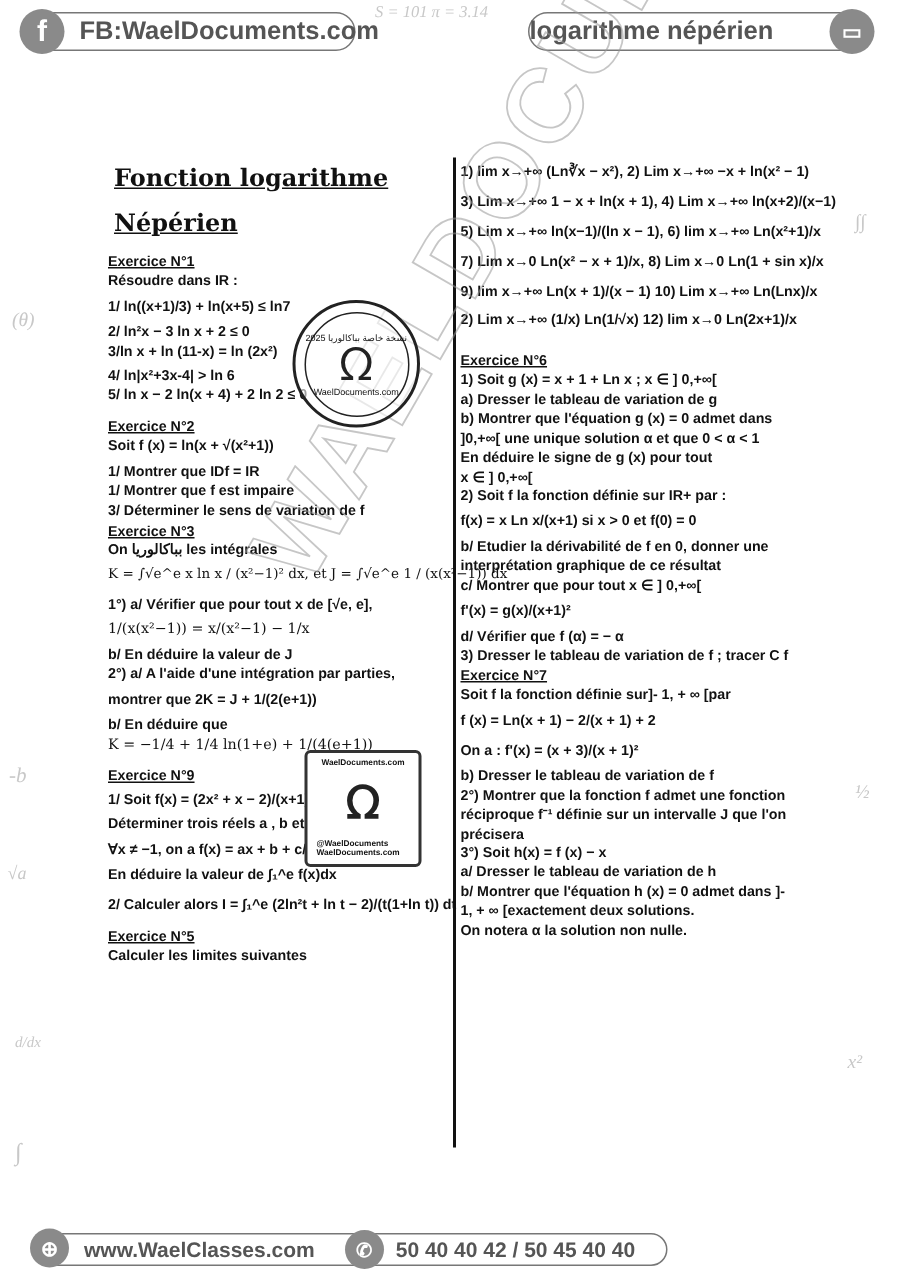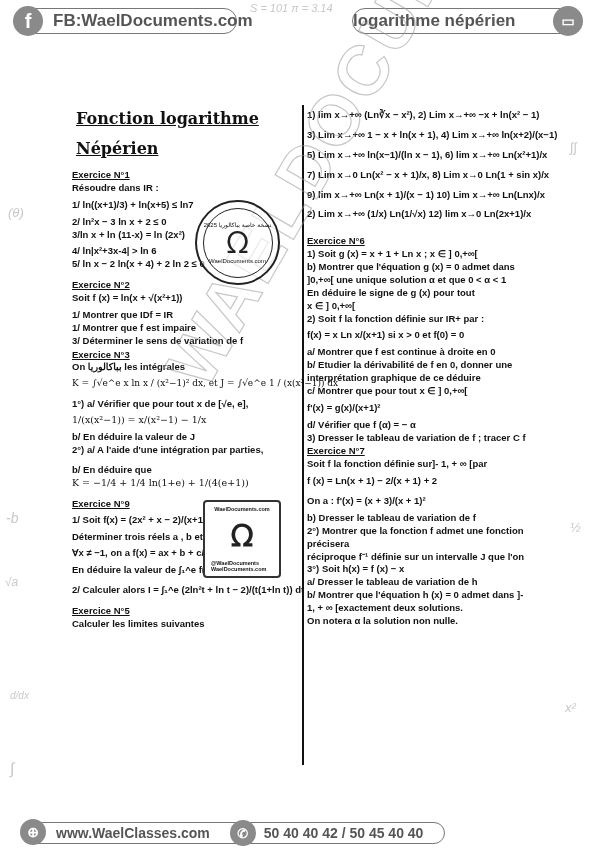--- a/index.html
+++ b/index.html
@@ -1,20 +1,20 @@
 <!DOCTYPE html>
 <html><head>
   <meta charset="utf-8">
   <style>
     * { box-sizing: border-box; margin: 0; padding: 0; }
     html, body { width: 600px; height: 850px; overflow: hidden; background: #ffffff; }
     body { position: relative; font-family: "Liberation Sans", sans-serif; color: #111; }
 
     
-    .bg-scribble { position: absolute; font-family: Liberation Sans, sans-serif; color: #c8c8c8; font-style: italic; }
+    .bg-scribble { position: absolute; font-family: Liberation Serif, serif; color: #c8c8c8; font-style: italic; }
 
     
     .banner { position: absolute; top: 8px; height: 26px; border: 1.5px solid #777; border-radius: 14px; background: #fff;
       display: flex; align-items: center; font-weight: bold; font-size: 17px; color: #555; }
     .banner-left { left: 22px; width: 215px; padding-left: 30px; }
     .banner-right { left: 352px; width: 222px; justify-content: flex-start; padding-right: 32px; }
     .circle-icon { position: absolute; width: 30px; height: 30px; border-radius: 50%; background: #8a8a8a;
       display: flex; align-items: center; justify-content: center; color: #fff; font-weight: bold; font-size: 20px; top: -3px; }
     .banner-left .circle-icon { left: -10px; }
     .banner-right .circle-icon { right: -10px; font-size: 14px; }
@@ -104,20 +104,21 @@
   <div class="gap-s"></div>
   <div class="line math" style="font-size:9px;">K = ∫√e^e x ln x / (x²−1)² dx,  et J = ∫√e^e 1 / (x(x²−1)) dx</div>
   <div class="gap"></div>
   <div class="line">1°) a/ Vérifier que pour tout x de [√e, e],</div>
   <div class="gap-s"></div>
   <div class="line math">1/(x(x²−1)) = x/(x²−1) − 1/x</div>
   <div class="gap-s"></div>
   <div class="line">b/ En déduire la valeur de J</div>
   <div class="line">2°) a/ A l'aide d'une intégration par parties,</div>
   <div class="gap-s"></div>
+  <div class="line">montrer que 2K = J + 1/(2(e+1))</div>
   <div class="gap-s"></div>
   <div class="line">b/ En déduire que</div>
   <div class="line math">K = −1/4 + 1/4 ln(1+e) + 1/(4(e+1))</div>
   <div class="gap"></div>
 
   <div class="ex-title">Exercice N°9</div>
   <div class="gap-s"></div>
   <div class="line">1/ Soit f(x) = (2x² + x − 2)/(x+1)</div>
   <div class="gap-s"></div>
   <div class="line">Déterminer trois réels a , b et c tel que</div>
@@ -155,50 +156,50 @@
   </div>
   <div class="gap"></div>
   <div class="line">
     <span>2) Lim x→+∞ (1/x) Ln(1/√x)</span> <span>12) lim x→0 Ln(2x+1)/x</span>
   </div>
   <div class="gap"></div>
   <div class="gap"></div>
 
   <div class="ex-title">Exercice N°6</div>
   <div class="line">1) Soit g (x) = x + 1 + Ln x ; x ∈ ] 0,+∞[</div>
+  <div class="line">a) Dresser le tableau de variation de g</div>
   <div class="line">b) Montrer que l'équation g (x) = 0 admet dans</div>
   <div class="line">]0,+∞[ une unique solution α et que 0 &lt; α &lt; 1</div>
   <div class="line">En déduire le signe de g (x) pour tout</div>
   <div class="line">x ∈ ] 0,+∞[</div>
   <div class="line">2) Soit f la fonction définie sur IR+ par :</div>
   <div class="gap-s"></div>
   <div class="line">f(x) = x Ln x/(x+1)  si x &gt; 0  et f(0) = 0</div>
   <div class="gap-s"></div>
-  <div class="line">a/ Montrer que f est continue à droite en 0</div>
   <div class="line">b/ Etudier la dérivabilité de f en 0, donner une</div>
-  <div class="line">interprétation graphique de ce déduire</div>
+  <div class="line">interprétation graphique de ce résultat</div>
   <div class="line">c/ Montrer que pour tout x ∈ ] 0,+∞[</div>
   <div class="gap-s"></div>
   <div class="line">f'(x) = g(x)/(x+1)²</div>
   <div class="gap-s"></div>
   <div class="line">d/ Vérifier que f (α) = − α</div>
   <div class="line">3) Dresser le tableau de variation de f ;  tracer C f</div>
 
   <div class="ex-title">Exercice N°7</div>
   <div class="line">Soit f la fonction définie sur]- 1, + ∞ [par</div>
   <div class="gap-s"></div>
   <div class="line">f (x) = Ln(x + 1) − 2/(x + 1) + 2</div>
   <div class="gap-s"></div>
   <div class="gap-s"></div>
   <div class="line">On a : f'(x) = (x + 3)/(x + 1)²</div>
   <div class="gap-s"></div>
   <div class="line">b) Dresser le tableau de variation de f</div>
   <div class="line">2°) Montrer que la fonction f admet une fonction</div>
+  <div class="line">réciproque f⁻¹ définie sur un intervalle J que l'on</div>
   <div class="line">précisera</div>
-  <div class="line">réciproque f⁻¹ définie sur un intervalle J que l'on</div>
   <div class="line">3°) Soit h(x) = f (x) − x</div>
   <div class="line">a/ Dresser le tableau de variation de h</div>
   <div class="line">b/ Montrer que l'équation h (x) = 0 admet dans ]-</div>
   <div class="line">1, + ∞ [exactement deux solutions.</div>
   <div class="line">On notera α la solution non nulle.</div>
 </div>
 
 <div class="watermark">WAELDOCUMENTS.COM</div>
 
 <div class="stamp-round">

